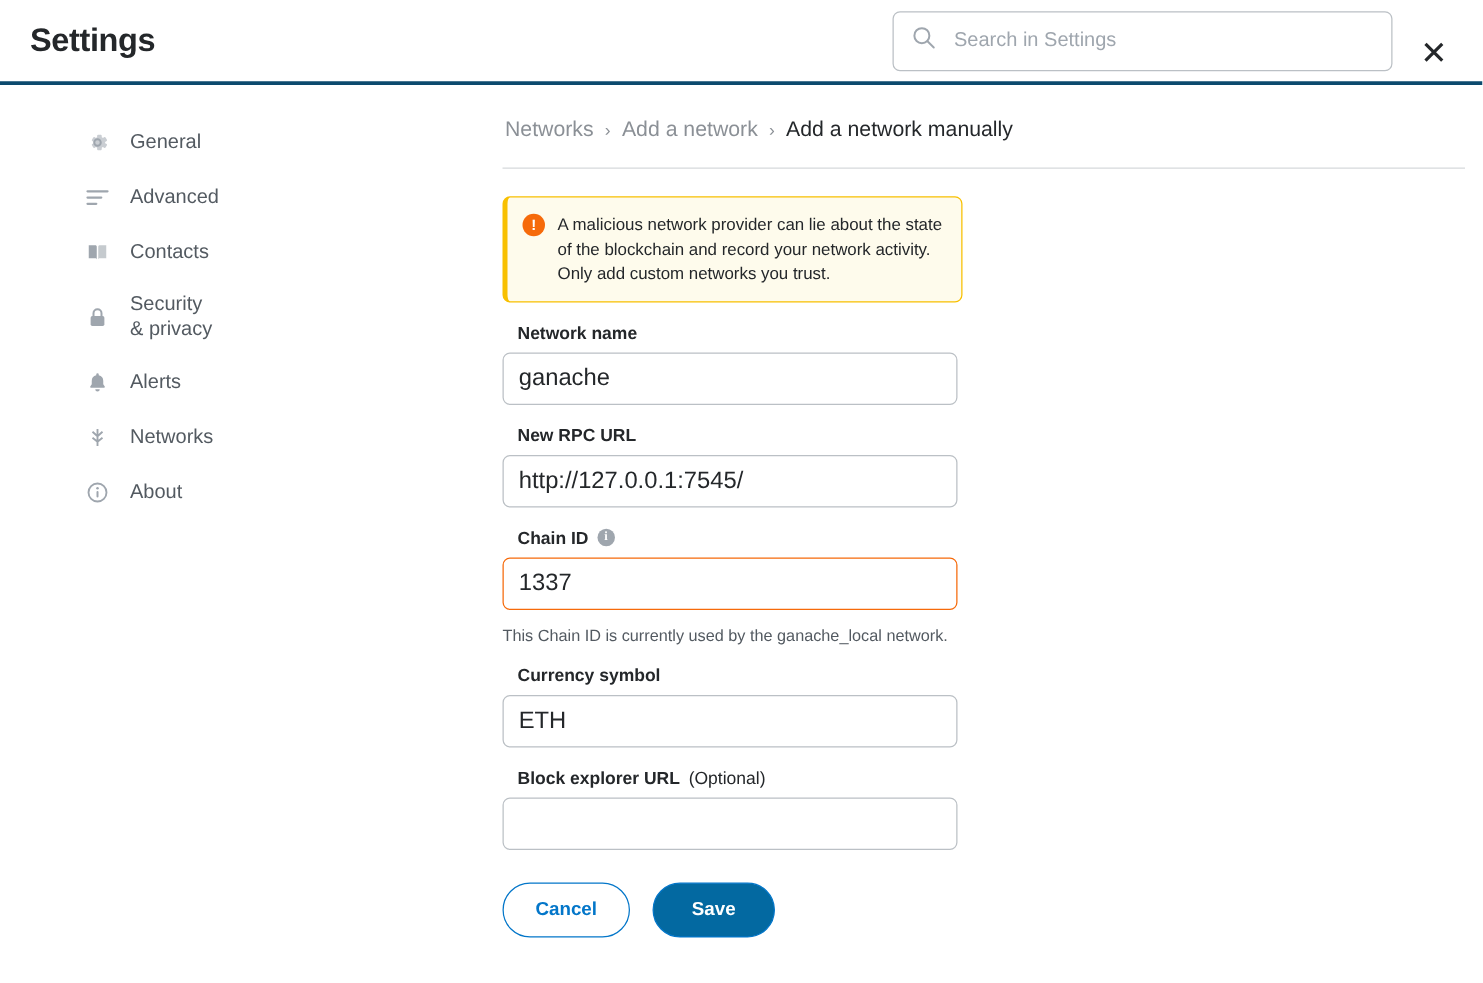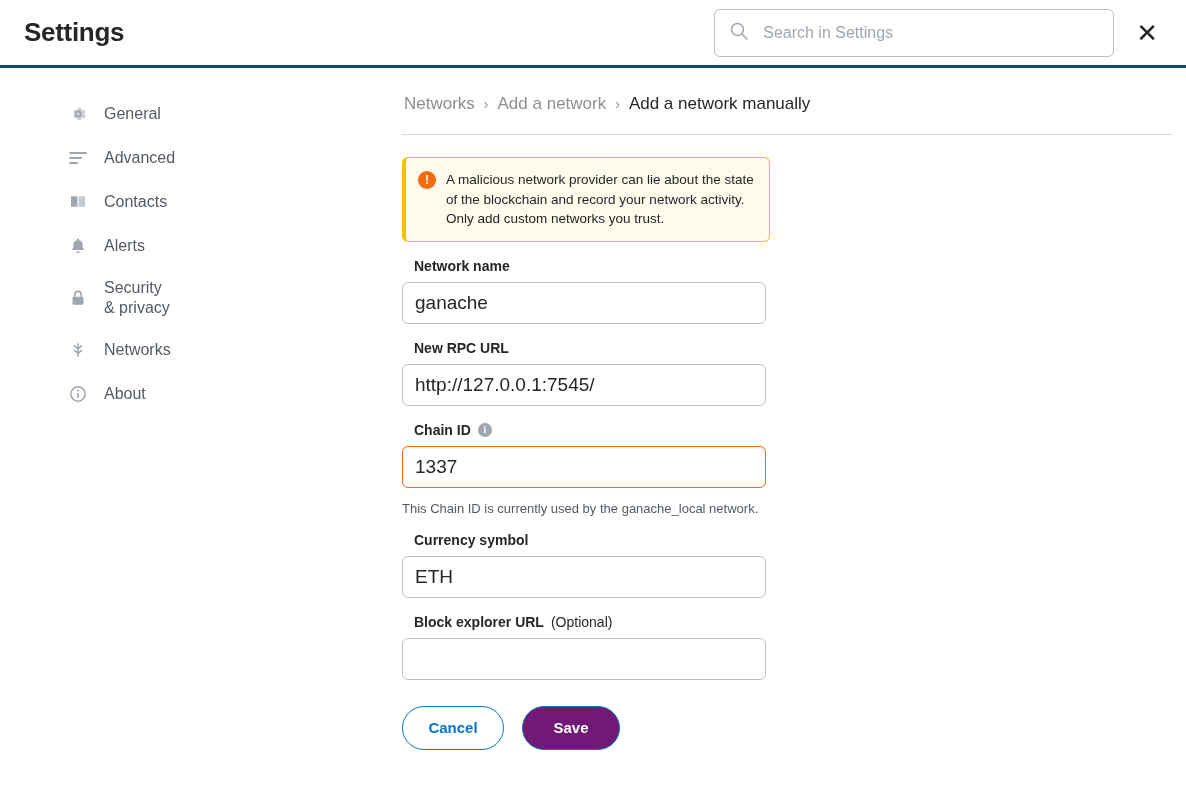--- a/index.html
+++ b/index.html
@@ -25,21 +25,21 @@
   }
   .app-title {
     font-size: 26px;
     font-weight: bold;
     letter-spacing: -0.3px;
     color: #24272a;
   }
   .header-right {
     margin-left: auto;
     display: flex;
-    align-items: center;
+    align-items: flex-end;
     gap: 18px;
   }
   .search-box {
     width: 400px;
     height: 48px;
     border: 1px solid #bbc0c5;
     border-radius: 6px;
     display: flex;
     align-items: center;
     padding: 0 14px;
@@ -220,21 +220,21 @@
     font-family: "Liberation Sans", sans-serif;
   }
   .btn-cancel {
     width: 102px;
     background: #fff;
     border: 1px solid #0376c9;
     color: #0376c9;
   }
   .btn-save {
     width: 98px;
-    background: #701a75;
+    background: #0369a1;
     border: 1px solid #0376c9;
     color: #fff;
   }
 </style>
 </head>
 <body>
 
 <div class="header">
   <div class="app-title">Settings</div>
 
@@ -282,36 +282,36 @@
         <svg width="20" height="20" viewBox="0 0 20 20" fill="none">
           <path d="M3 4.2h5.3c.6 0 1.1.5 1.1 1.1v10.5c0-.6-.5-1.1-1.1-1.1H3V4.2z" fill="#9fa6ae"></path>
           <path d="M17 4.2h-5.3c-.6 0-1.1.5-1.1 1.1v10.5c0-.6.5-1.1 1.1-1.1H17V4.2z" fill="#9fa6ae" opacity="0.6"></path>
         </svg>
       </span>
       <span class="label">Contacts</span>
     </div>
 
     <div class="side-item">
       <span class="side-icon">
+        <svg width="20" height="20" viewBox="0 0 20 20" fill="none">
+          <rect x="4.5" y="8.8" width="11" height="8" rx="1.4" fill="#9fa6ae"></rect>
+          <path d="M6.8 8.8V6.6a3.2 3.2 0 016.4 0v2.2" stroke="#9fa6ae" stroke-width="1.6"></path>
+        </svg>
+      </span>
+      <span class="label">Security &amp; privacy</span>
+    </div>
+
+    <div class="side-item">
+      <span class="side-icon">
         <svg width="20" height="20" viewBox="0 0 20 20" fill="#9fa6ae">
           <path d="M10 2.6a1 1 0 011 1v.6a4.6 4.6 0 013.6 4.5v2.6l1.2 1.9c.25.4-.03.9-.5.9H4.7c-.47 0-.75-.5-.5-.9l1.2-1.9V8.7A4.6 4.6 0 019 4.2v-.6a1 1 0 011-1z"></path>
           <path d="M8.2 15.4h3.6a1.8 1.8 0 01-3.6 0z"></path>
         </svg>
       </span>
       <span class="label">Alerts</span>
-    </div>
-
-    <div class="side-item">
-      <span class="side-icon">
-        <svg width="20" height="20" viewBox="0 0 20 20" fill="none">
-          <rect x="4.5" y="8.8" width="11" height="8" rx="1.4" fill="#9fa6ae"></rect>
-          <path d="M6.8 8.8V6.6a3.2 3.2 0 016.4 0v2.2" stroke="#9fa6ae" stroke-width="1.6"></path>
-        </svg>
-      </span>
-      <span class="label">Security &amp; privacy</span>
     </div>
 
     <div class="side-item">
       <span class="side-icon">
         <svg width="20" height="20" viewBox="0 0 20 20" fill="none" stroke="#9fa6ae" stroke-width="1.5">
           <path d="M10 3.2v13.6M10 9l4-3.6M10 9L6 5.4M10 13.4l4-3.2M10 13.4L6 10.2"></path>
         </svg>
       </span>
       <span class="label">Networks</span>
     </div>

